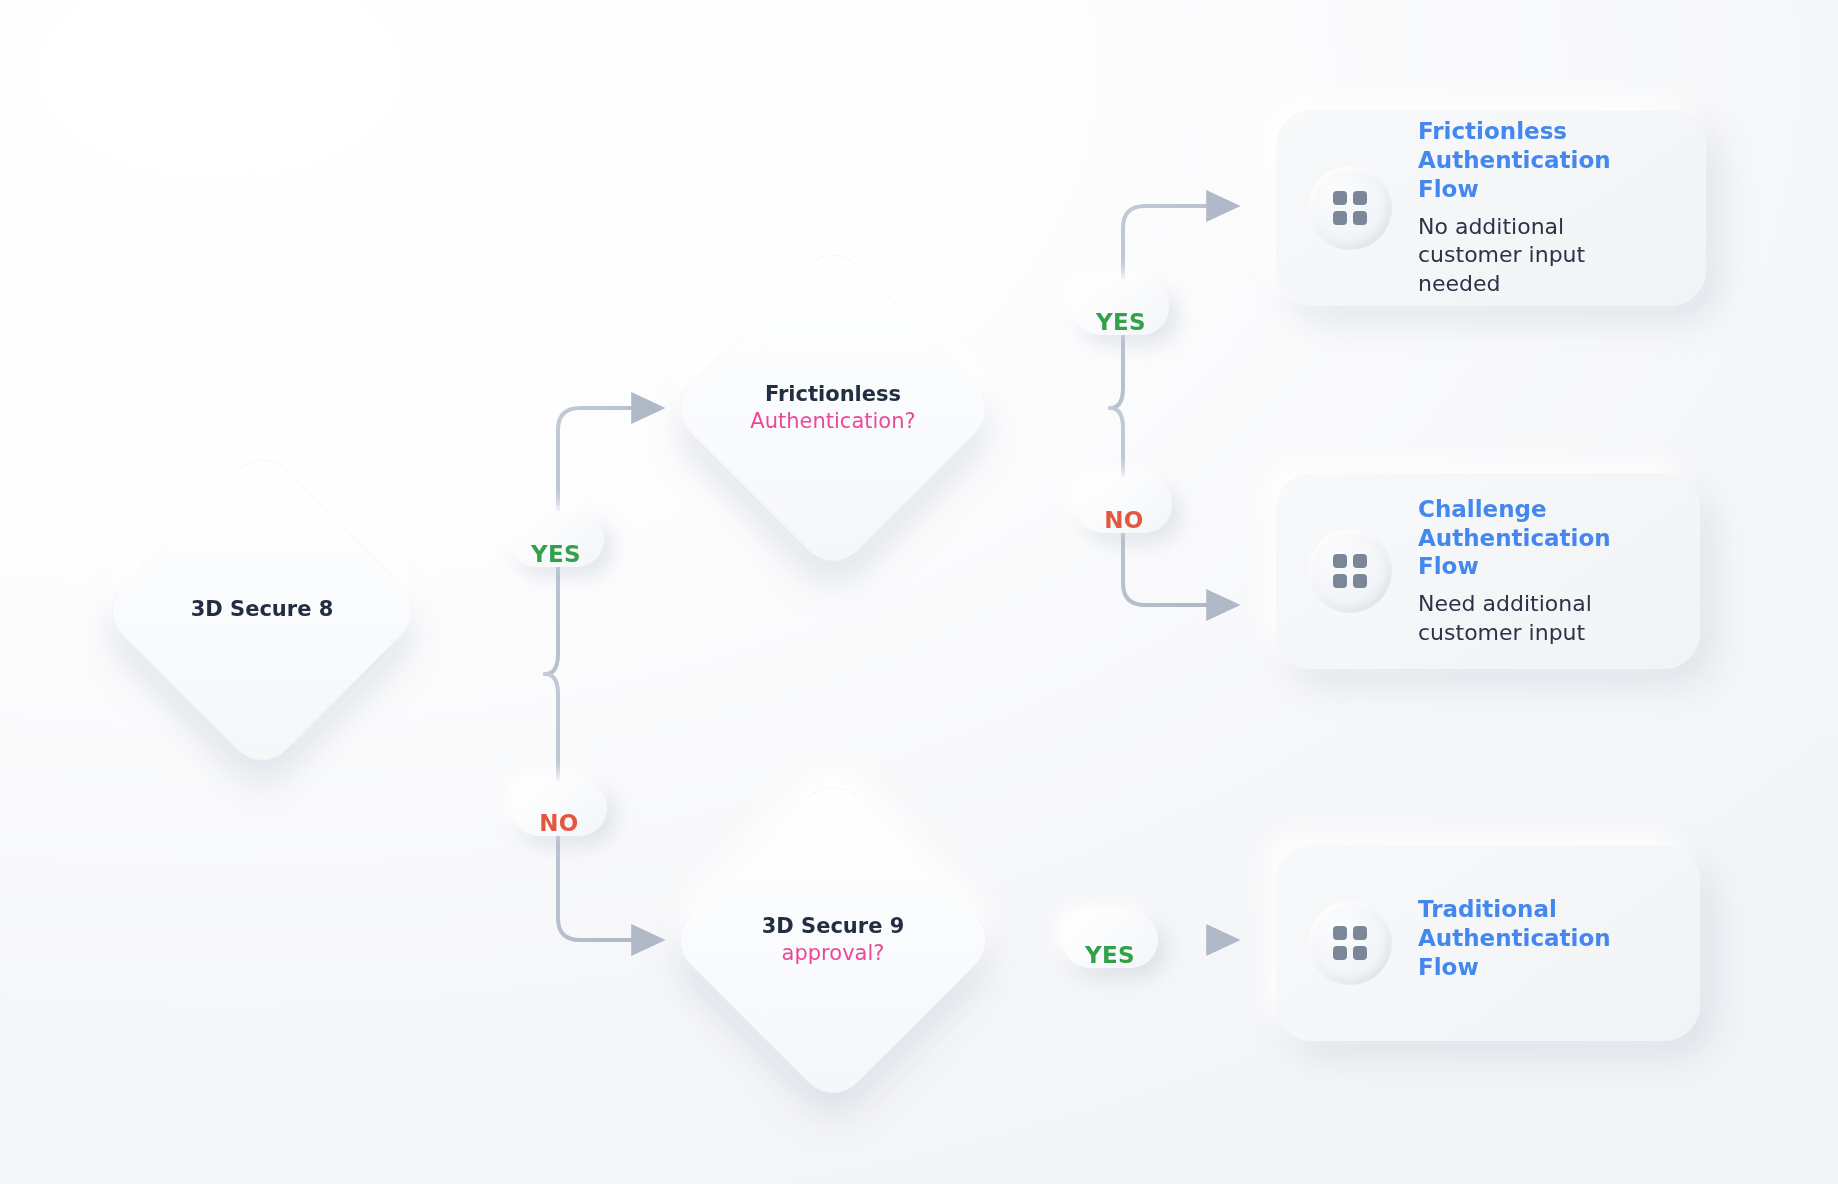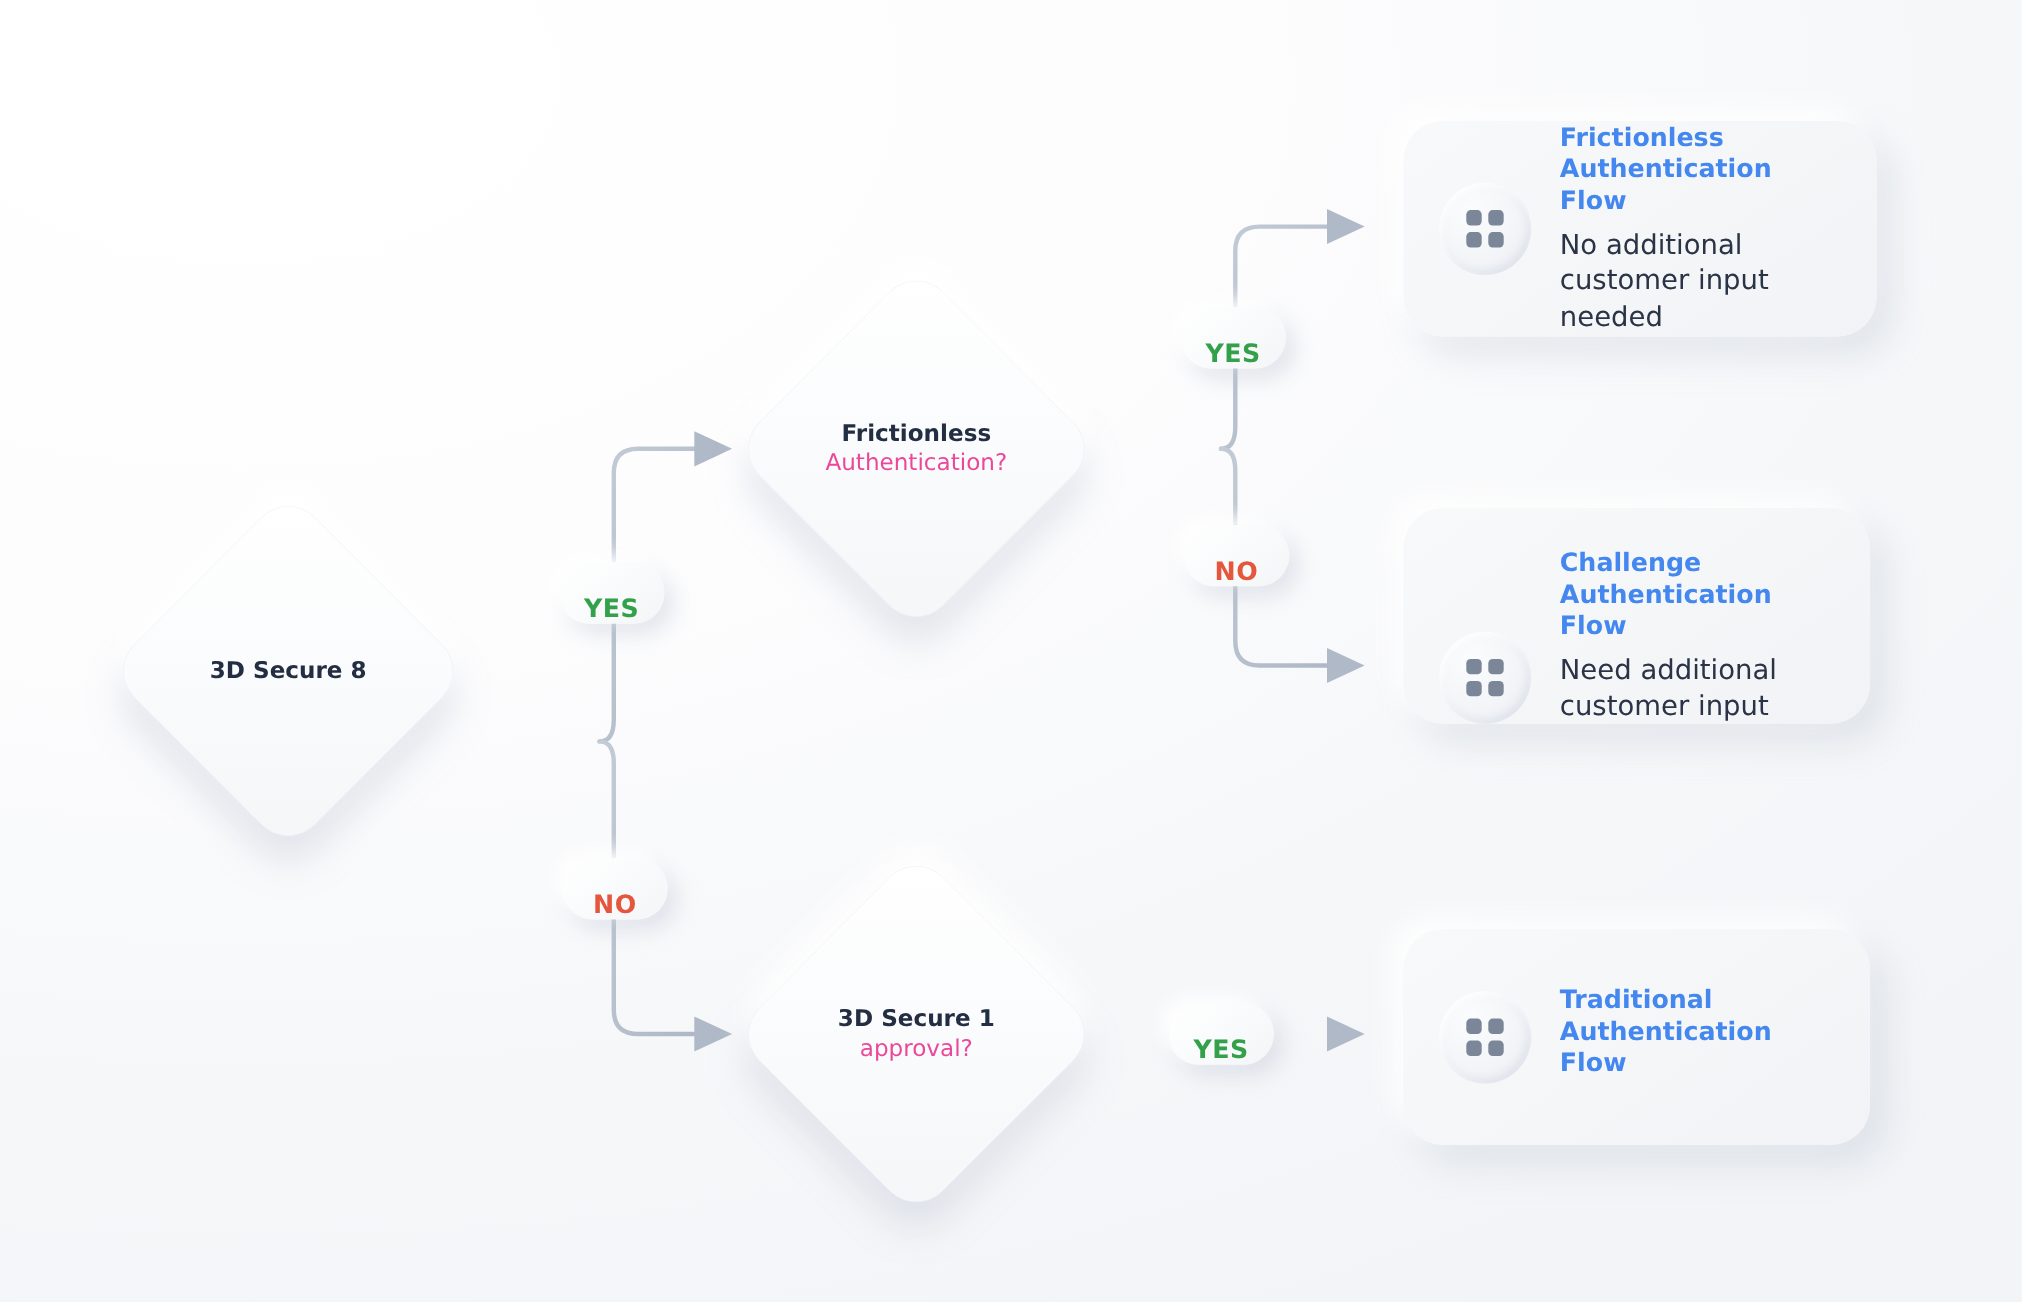--- a/index.html
+++ b/index.html
@@ -141,21 +141,21 @@
   .card-title {
     color: #4387ef;
     font-weight: 700;
     font-size: 23px;
     line-height: 1.25;
     margin: 0 0 9px 0;
   }
   .card-title .t2 { display: block; }
   .card-desc {
     color: #2b3447;
-    font-size: 25px;
+    font-size: 22px;
     line-height: 1.30;
     margin: 0;
   }
   .card-desc .d2 { display: block; }
 </style>
 </head>
 <body>
 
 <div id="stage">
 
@@ -199,21 +199,21 @@
     <div class="dshape"></div>
     <div class="dlabel">
       <span class="l1">Frictionless</span>
       <span class="l2">Authentication?</span>
     </div>
   </div>
 
   <div class="diamond" style="left:715px; top:822px; width:236px; height:236px;">
     <div class="dshape"></div>
     <div class="dlabel">
-      <span class="l1">3D Secure 1</span>
+      <span class="l1">3D Secure 9</span>
       <span class="l2">approval?</span>
     </div>
   </div>
 
   <div class="pill yes" style="left:508px; top:511px;">
     <span>YES</span>
   </div>
 
   <div class="pill no" style="left:511px; top:780px;">
     <span>NO</span>
@@ -245,21 +245,21 @@
         <span>Frictionless</span>
         <span class="t2">Authentication Flow</span>
       </p>
       <p class="card-desc">
         <span>No additional</span>
         <span class="d2">customer input needed</span>
       </p>
     </div>
   </div>
 
-  <div class="card" style="left:1276px; top:462px; width:424px; height:196px;align-items:flex-end;">
+  <div class="card" style="left:1276px; top:473px; width:424px; height:196px;">
     <div class="card-icon">
       <span class="grid-glyph">
         <i></i>
           <i></i>
           <i></i>
           <i></i>
       </span>
     </div>
     <div class="card-text">
       <p class="card-title">

